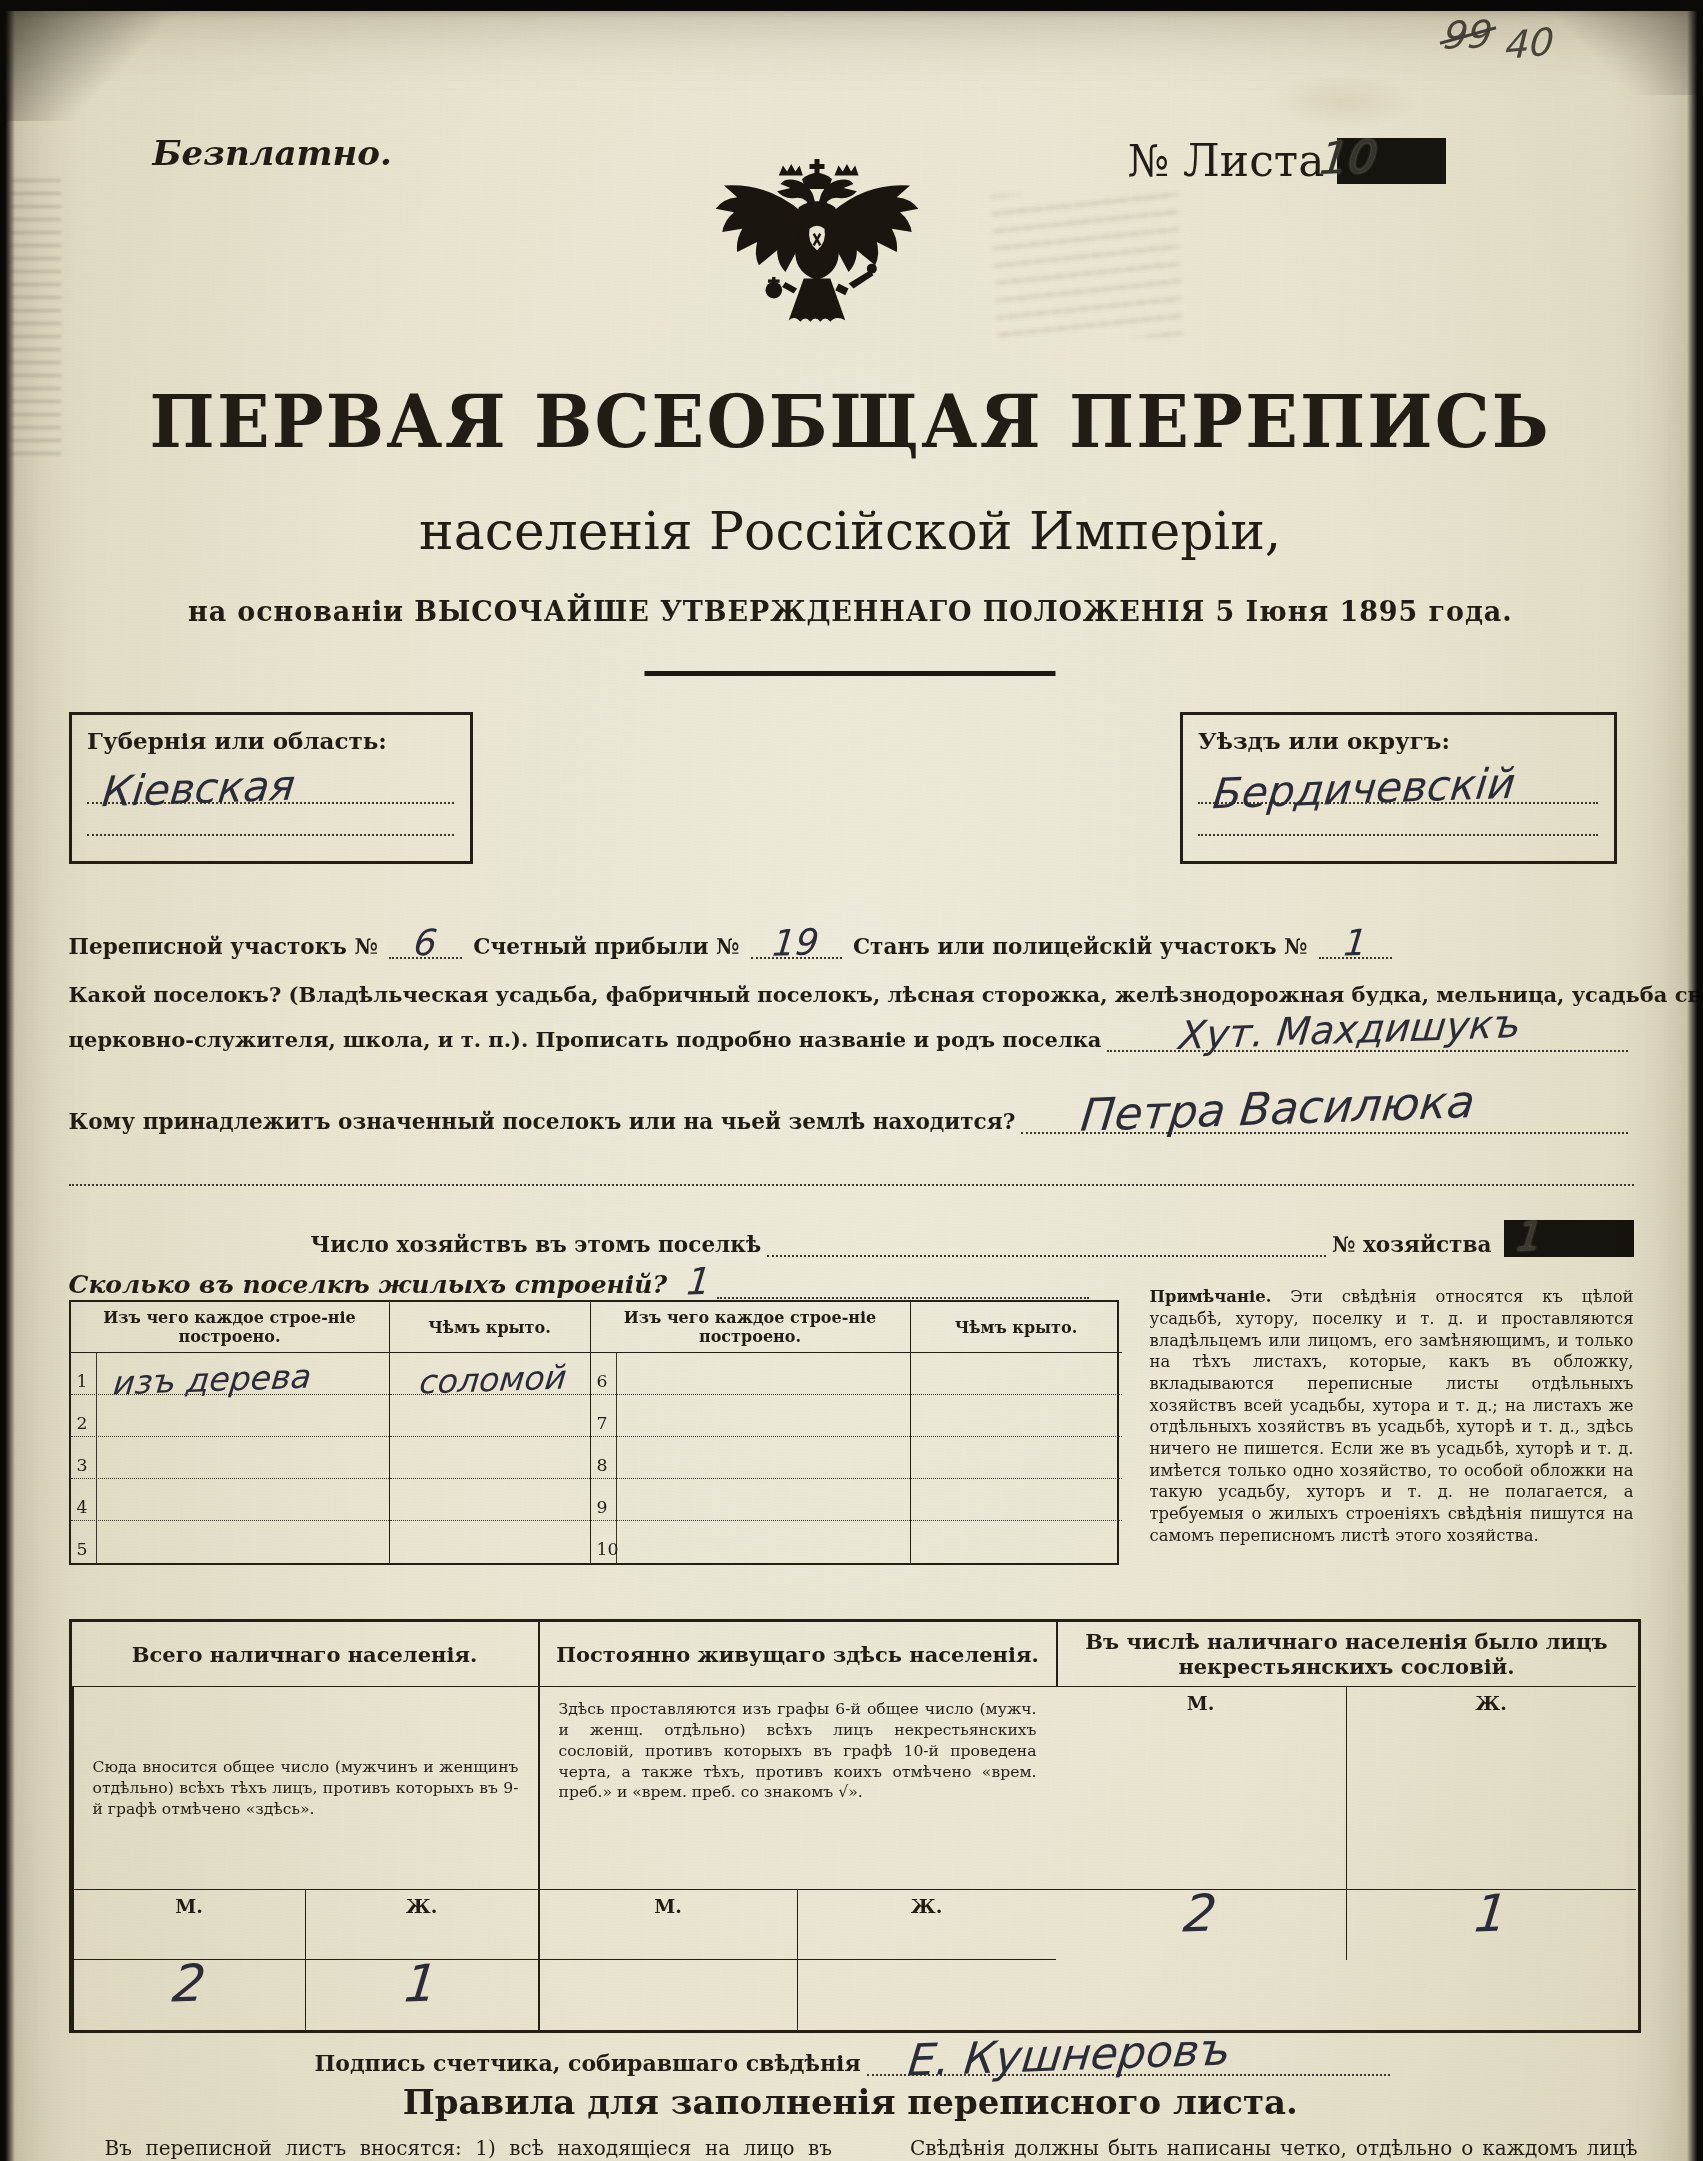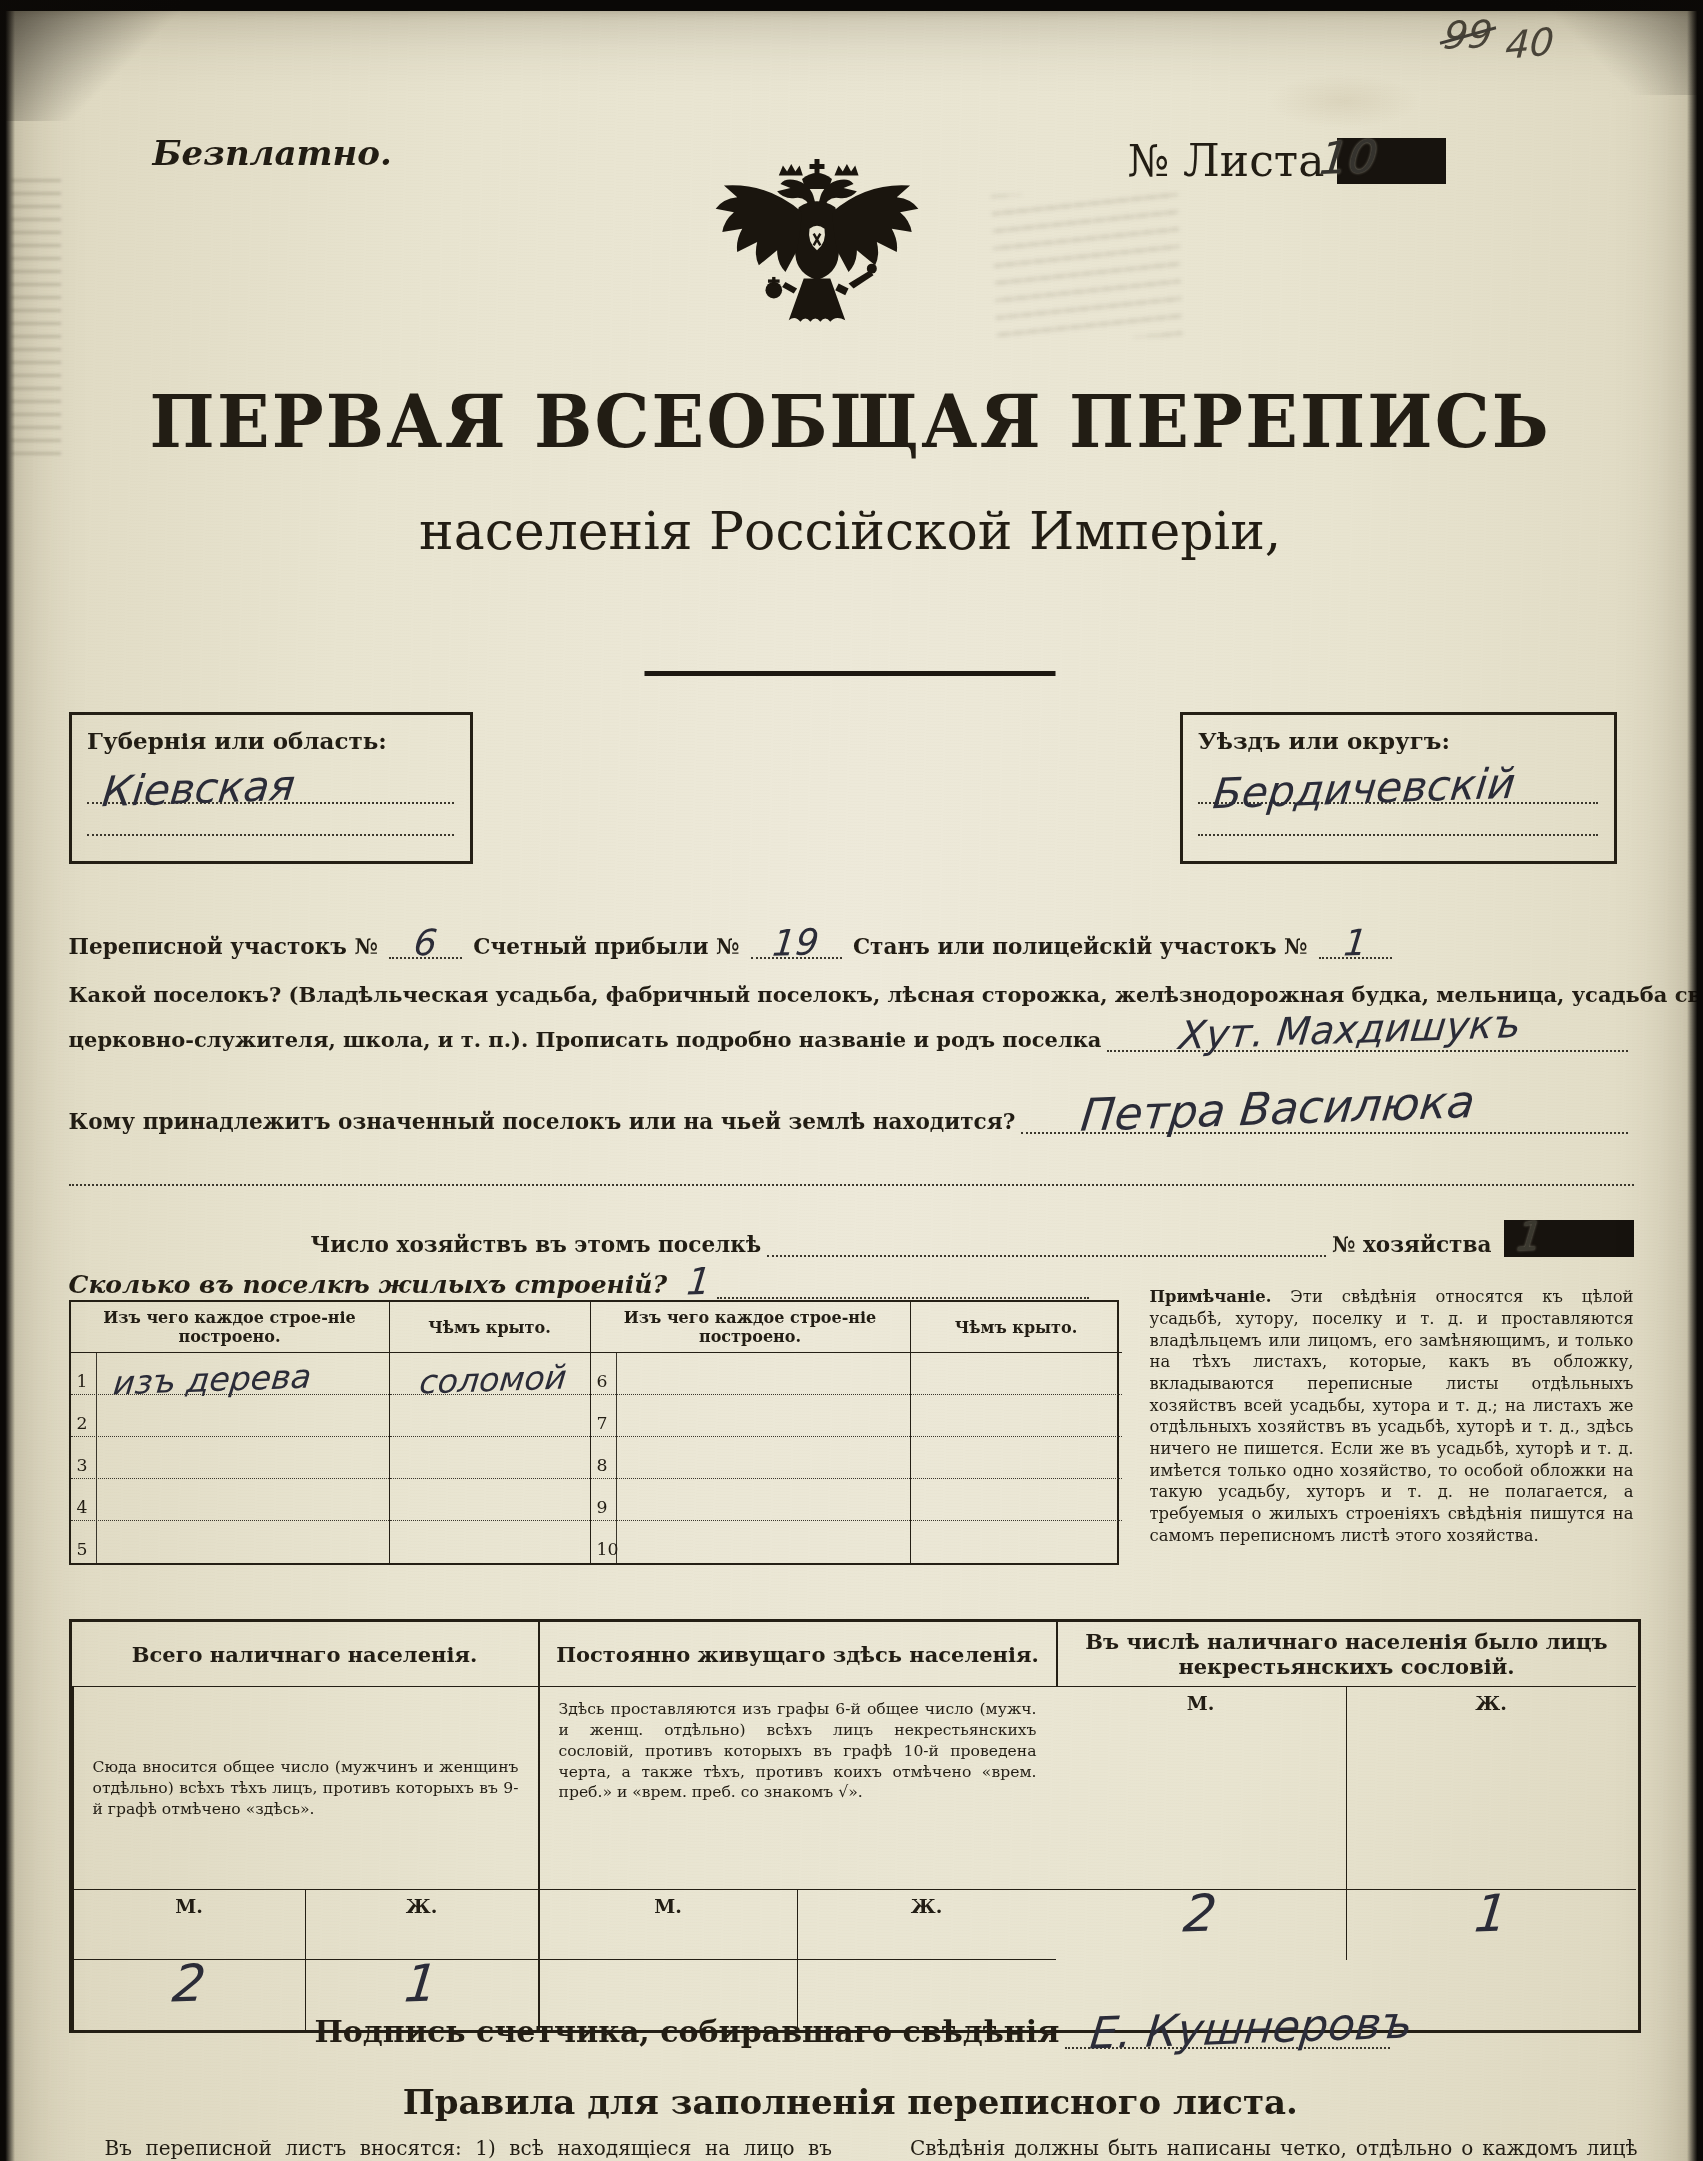--- a/index.html
+++ b/index.html
@@ -121,20 +121,21 @@
           <circle cx="196" cy="134" r="6"></circle>
           <path d="M156 152 l12 6 -4 8 -12 -6 z"></path>
           <path d="M121 86 q9 -7 18 0 q3 16 -9 26 q-12 -10 -9 -26 z" fill="#e8e4d0"></path>
           <path d="M126 92 l8 14 M134 92 l-8 14" stroke="#1a150e" stroke-width="3" fill="none"></path>
         </g>
       </svg>
     </div>
 
     <div class="abs center masthead-title" style="top:371px;">ПЕРВАЯ ВСЕОБЩАЯ ПЕРЕПИСЬ</div>
     <div class="abs center masthead-sub" style="top:491px;">населенія Россійской Имперіи,</div>
+    <div class="abs center act" style="top:586px;">на основаніи ВЫСОЧАЙШЕ УТВЕРЖДЕННАГО ПОЛОЖЕНІЯ 5 Іюня 1895 года.</div>
     <div class="abs rulebar" style="top:661px; left:50%; transform:translateX(-50%); width:411px;"></div>
 
     <div class="abs formbox" style="left:65px; top:702px; width:404px;">
       <div class="box-label">Губернія или область:</div>
       <div class="writein">
         <span class="hand">Кіевская</span>
       </div>
       <div class="dotline"></div>
     </div>
 
@@ -271,21 +272,21 @@
 
       <div class="ct-val"><span class="hand">2</span></div>
       <div class="ct-val msep"><span class="hand">1</span></div>
       <div class="ct-val gsep"><span class="hand">2</span></div>
       <div class="ct-val msep"><span class="hand">1</span></div>
       <div class="ct-val gsep"><span class="hand"></span></div>
       <div class="ct-val msep"><span class="hand"></span></div>
     </div>
 
     <div class="abs row" style="left:311px; top:2004px; width:1081px;">
-      <span class="lbl" style="font-size:30px;">Подпись счетчика, собиравшаго свѣдѣнія</span>
+      <span class="lbl" style="font-size:22px;margin-top:36px;">Подпись счетчика, собиравшаго свѣдѣнія</span>
       <span class="leader">
         <span class="hand" style="position:absolute; left:8%; bottom:-6px; font-size:44px;">Е. Кушнеровъ</span>
       </span>
     </div>
 
     <div class="abs center rules-title" style="top:2072px;">Правила для заполненія переписного листа.</div>
 
     <div class="abs" style="left:65px; top:2126px; width:1569px; display:flex; gap:42px;">
       <div class="rcol">
         <p class="rp">Въ переписной листъ вносятся: 1) всѣ находящіеся на лицо въ данномъ хозяйствѣ или квартирѣ въ день, къ которому пріурочивается перепись, безразлично отъ того, обыкновенно-ли они здѣсь проживаютъ или находятся здѣсь только временно (за исключ. солдатъ на постоѣ); 2) всѣ лица, принадлежащія къ составу этого хозяйства, но находящіяся во временной отлучкѣ. Но не слѣдуетъ записывать такихъ членовъ семьи, которые по своимъ служебнымъ, дѣловымъ или учебнымъ и т. д. занятіямъ обыкновенно проживаютъ въ другомъ мѣстѣ. Напримѣръ, не слѣдуетъ записывать дѣтей, которыя для полученія образованія проживаютъ въ другомъ мѣстѣ, отдѣльно отъ своей семьи, за исключеніемъ такихъ случаевъ, когда они прибыли домой на побывку (временно пребывающіе).</p>

